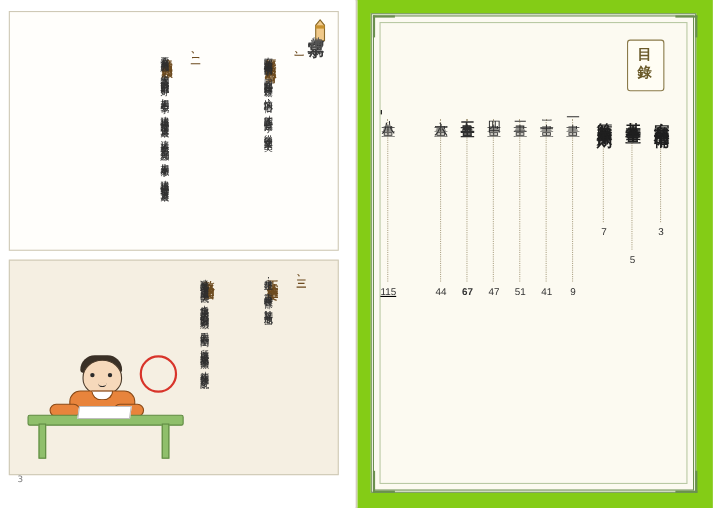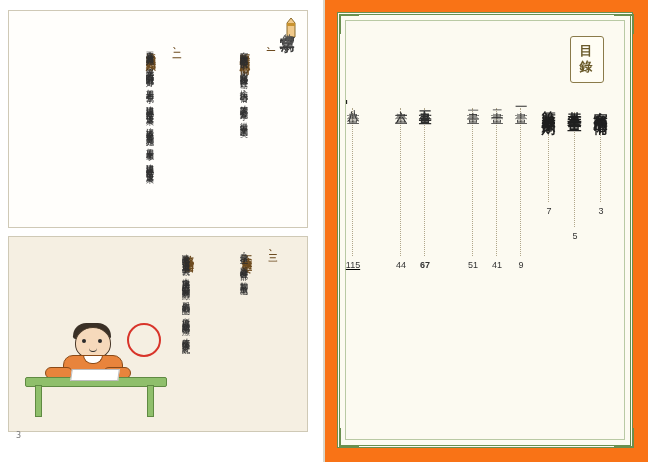--- a/index.html
+++ b/index.html
@@ -132,21 +132,21 @@
     border:2.5px solid #d8342a;border-radius:50%;
   }
   .page-num{
     position:absolute;left:8px;bottom:10px;
     font-size:8px;color:#777;
   }
 
   
   .right-page{
     position:absolute;left:325px;top:0;width:323px;height:462px;
-    background:#f97316;
+    background:#84cc16;
   }
   .toc-border-outer{
     position:absolute;left:12px;top:12px;width:296px;height:436px;
     border:3px double #6a8f4e;
     box-sizing:border-box;
     background:#fcfaf1;
   }
   .toc-border-inner{
     position:absolute;left:20px;top:20px;width:280px;height:420px;
     border:1px solid #b9c9a4;
@@ -328,20 +328,25 @@
       <div class="toc-entry" style="right:104px;">
         <div class="tl mid">二畫</div>
         <div class="dots" style="height:148px;"></div>
         <div class="pg">41</div>
       </div>
       <div class="toc-entry" style="right:128px;">
         <div class="tl mid">三畫</div>
         <div class="dots" style="height:148px;"></div>
         <div class="pg">51</div>
       </div>
+      <div class="toc-entry" style="right:152px;">
+        <div class="tl mid">四畫</div>
+        <div class="dots" style="height:148px;"></div>
+        <div class="pg">47</div>
+      </div>
       <div class="toc-entry" style="right:176px;font-weight:bold;">
         <div class="tl mid">五畫</div>
         <div class="dots" style="height:148px;"></div>
         <div class="pg">67</div>
       </div>
       <div class="toc-entry" style="right:200px;">
         <div class="tl mid">六畫</div>
         <div class="dots" style="height:148px;"></div>
         <div class="pg">44</div>
       </div>

